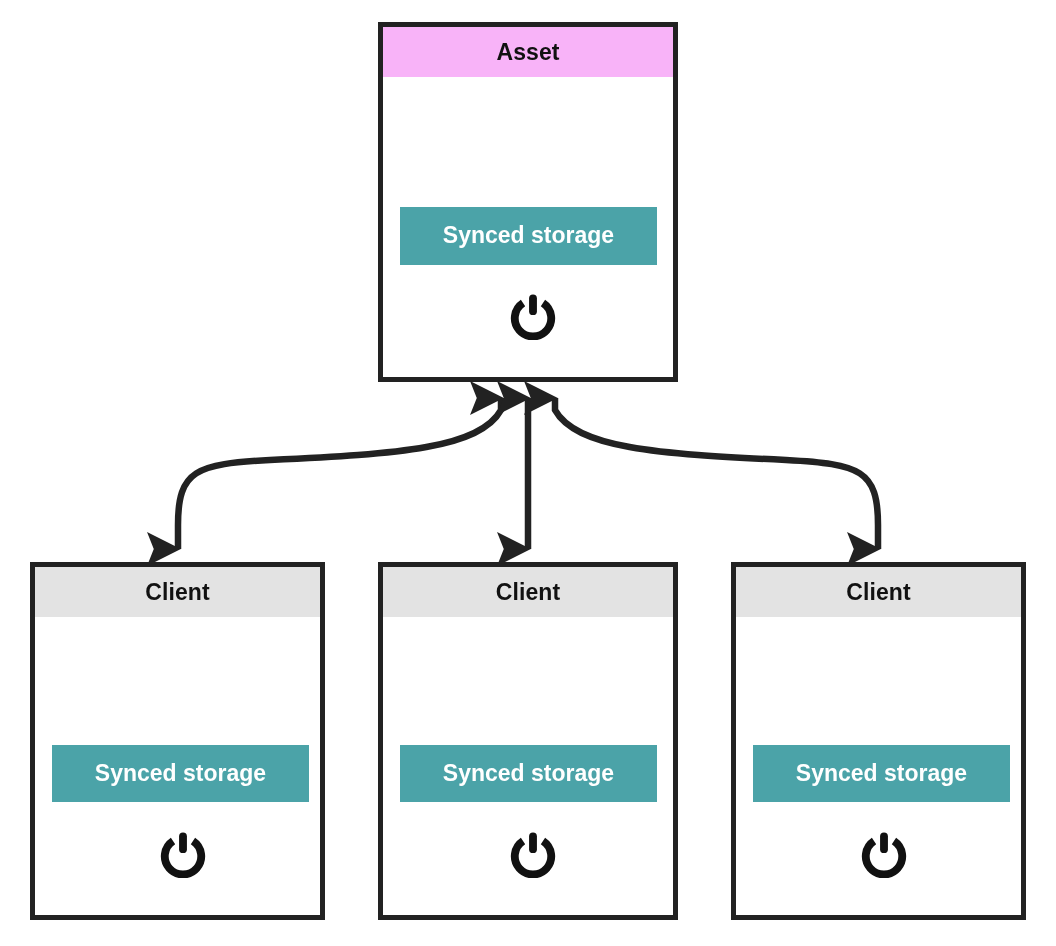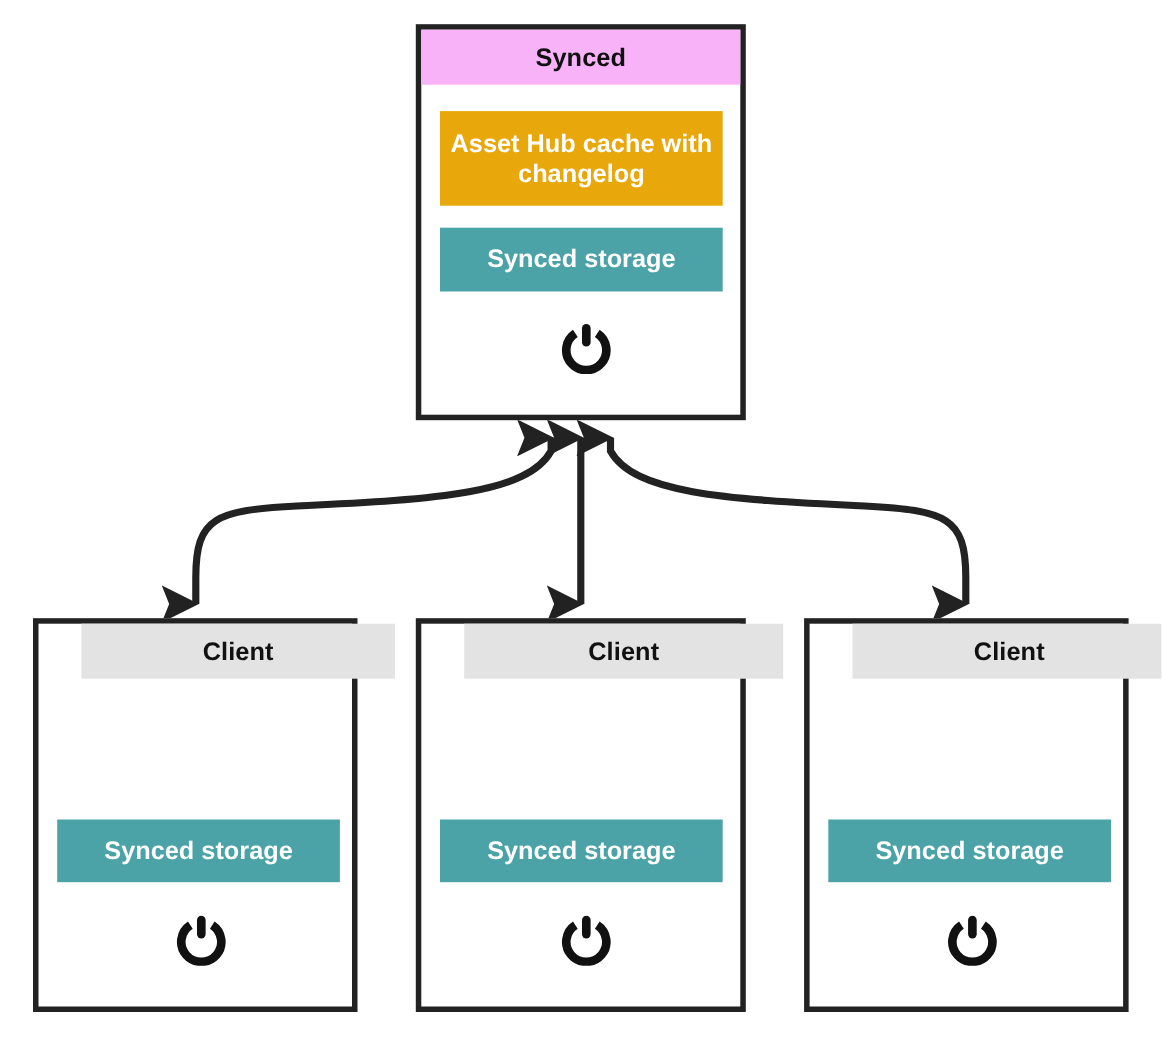--- a/index.html
+++ b/index.html
@@ -38,21 +38,21 @@
     height: 50px;
     display: flex;
     align-items: center;
     justify-content: center;
     font-size: 23px;
     font-weight: bold;
     color: #111111;
     letter-spacing: .1px;
   }
   .header-server { background: #f8b3f8; }
-  .header-client { background: #e3e3e3; margin-left: 39px; }
+  .header-client { background: #e3e3e3; }
 
   .chip {
     box-sizing: border-box;
     position: absolute;
     display: flex;
     align-items: center;
     justify-content: center;
     text-align: center;
     color: #ffffff;
     font-size: 23px;
@@ -102,23 +102,22 @@
     </defs>
 
     <path d="M 178 549 L 178 525 C 178 470 196 464 270 460 C 400 454 480 448 501 410 L 501 398" fill="none" stroke="#222222" stroke-width="6.5" stroke-linecap="butt" marker-start="url(#ah-down)" marker-end="url(#ah-up)"></path>
 
     <path d="M 528 549 L 528 398" fill="none" stroke="#222222" stroke-width="6.5" stroke-linecap="butt" marker-start="url(#ah-down)" marker-end="url(#ah-up)"></path>
 
     <path d="M 878 549 L 878 525 C 878 470 860 464 786 460 C 656 454 576 448 555 410 L 555 398" fill="none" stroke="#222222" stroke-width="6.5" stroke-linecap="butt" marker-start="url(#ah-down)" marker-end="url(#ah-up)"></path>
   </svg>
 
   <div class="node" id="server-node">
-    <div class="node-header header-server">Synced</div>
+    <div class="node-header header-server">Asset</div>
 
-    <div class="chip chip-orange" id="server-cache-chip">Asset Hub cache with changelog</div>
 
     <div class="chip chip-teal" id="server-storage-chip">Synced storage</div>
 
     <div class="power" id="server-power">
       <svg viewBox="0 0 48 48" xmlns="http://www.w3.org/2000/svg" aria-hidden="true">
         <path d="M13.6 9.4 A19 19 0 1 0 34.4 9.4" fill="none" stroke="#111111" stroke-width="8.2" stroke-linecap="butt"></path>
         <rect x="19.9" y="0.5" width="8.2" height="21.5" rx="4.1" fill="#111111"></rect>
       </svg>
     </div>
   </div>

